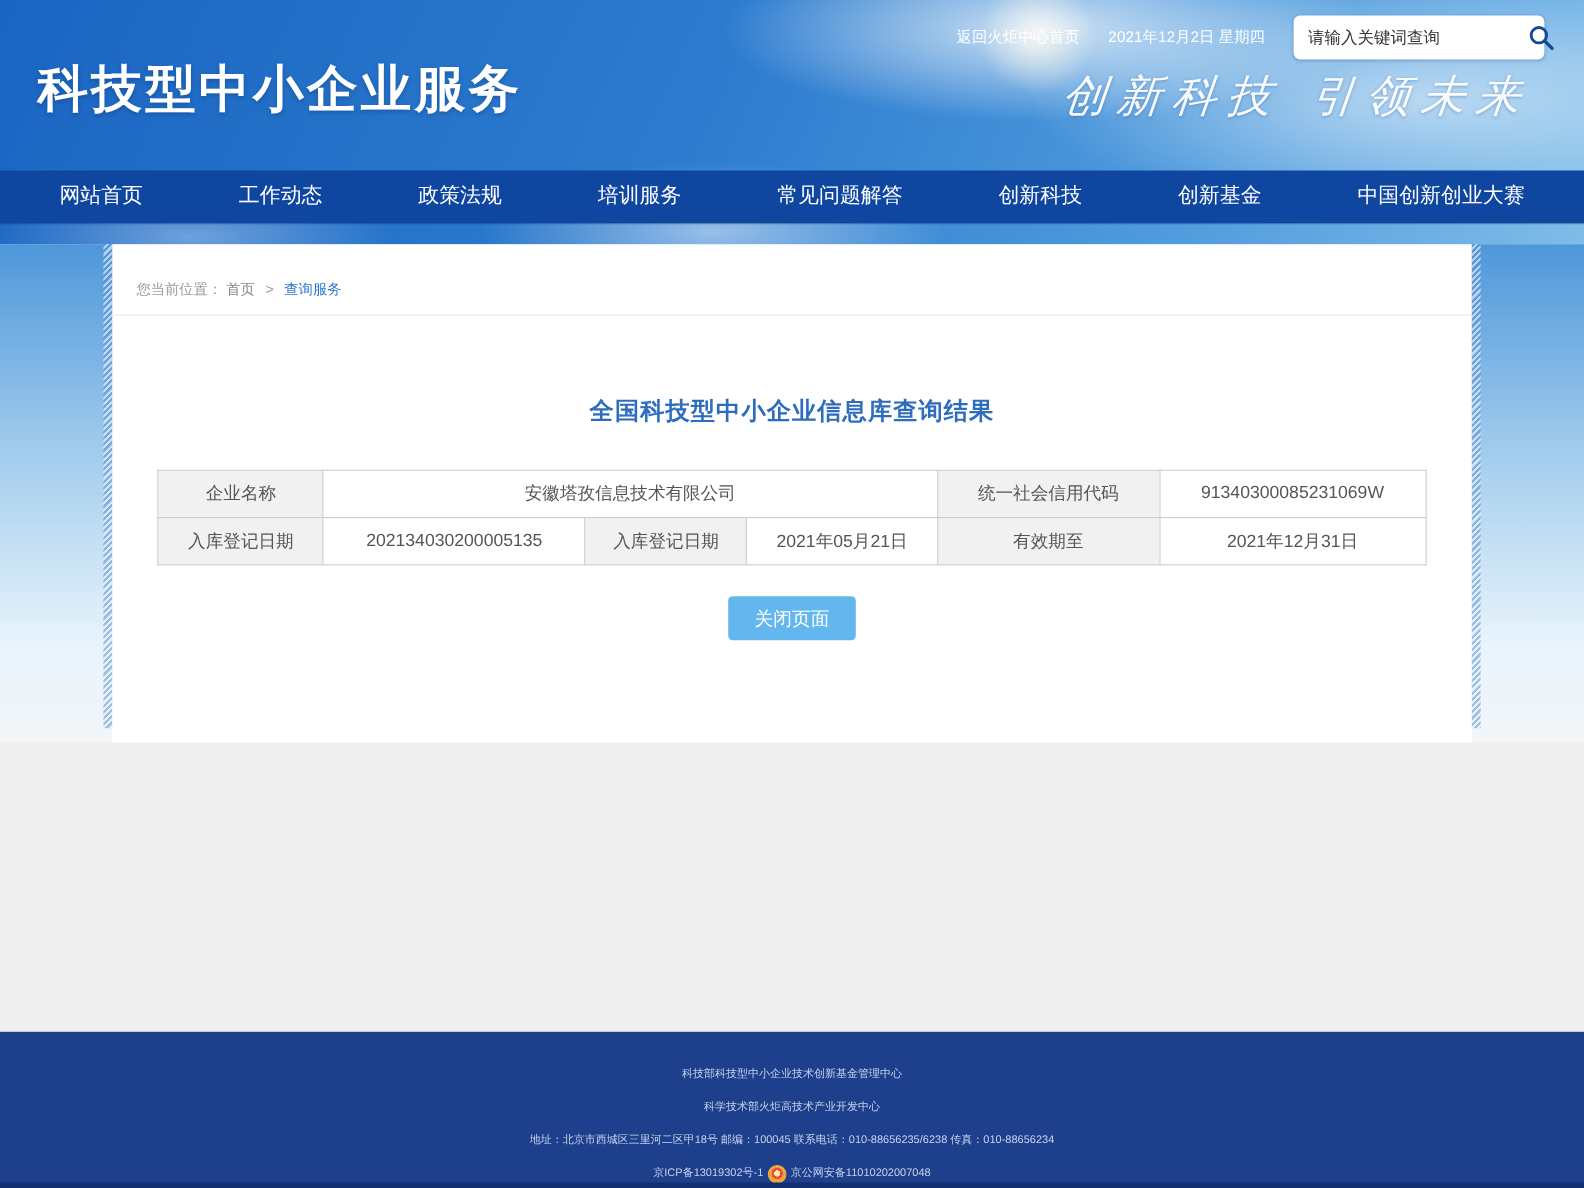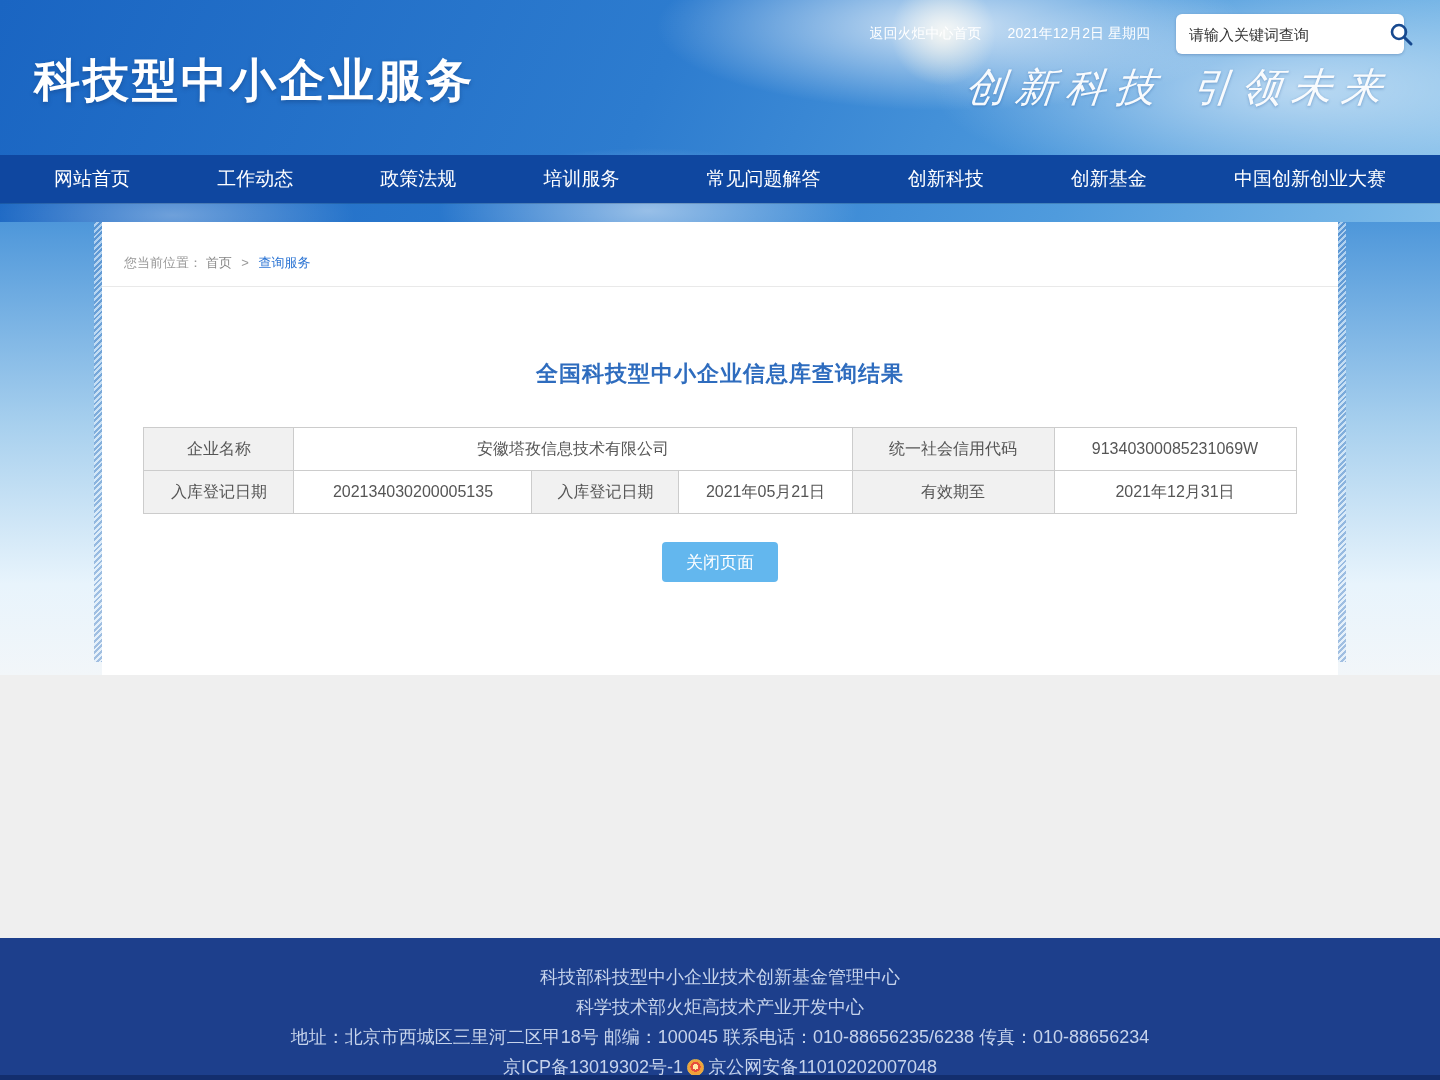--- a/index.html
+++ b/index.html
@@ -106,21 +106,21 @@
     background:#63b7ee; color:#fff; font-size:17px; border:none; border-radius:4px;
     cursor:pointer; font-family:"Liberation Sans","DejaVu Sans",sans-serif;
   }
 
   
   .gray-zone { width:1440px; height:263px; background:#efefef; }
 
   
   .footer {
     width:1440px; height:142px; background:#1d3f8c; color:#c6d3eb;
-    text-align:center; font-size:18px; padding-top:24px; position:relative;
+    text-align:center; font-size:10px; padding-top:24px; position:relative;
   }
   .footer-line { line-height:30px; }
   .footer-line.icp { display:flex; align-items:center; justify-content:center; gap:4px; }
   .badge-icon {
     display:inline-block; width:17px; height:17px; border-radius:50%;
     background:radial-gradient(circle at 50% 45%, #ffe9a8 0 25%, #e74c3c 26% 45%, #f0a13a 46% 75%, #c87f1c 100%);
     border:1px solid #e8b44a; vertical-align:middle;
   }
   .footer::after {
     content:""; position:absolute; left:0; bottom:0; width:100%; height:5px;

